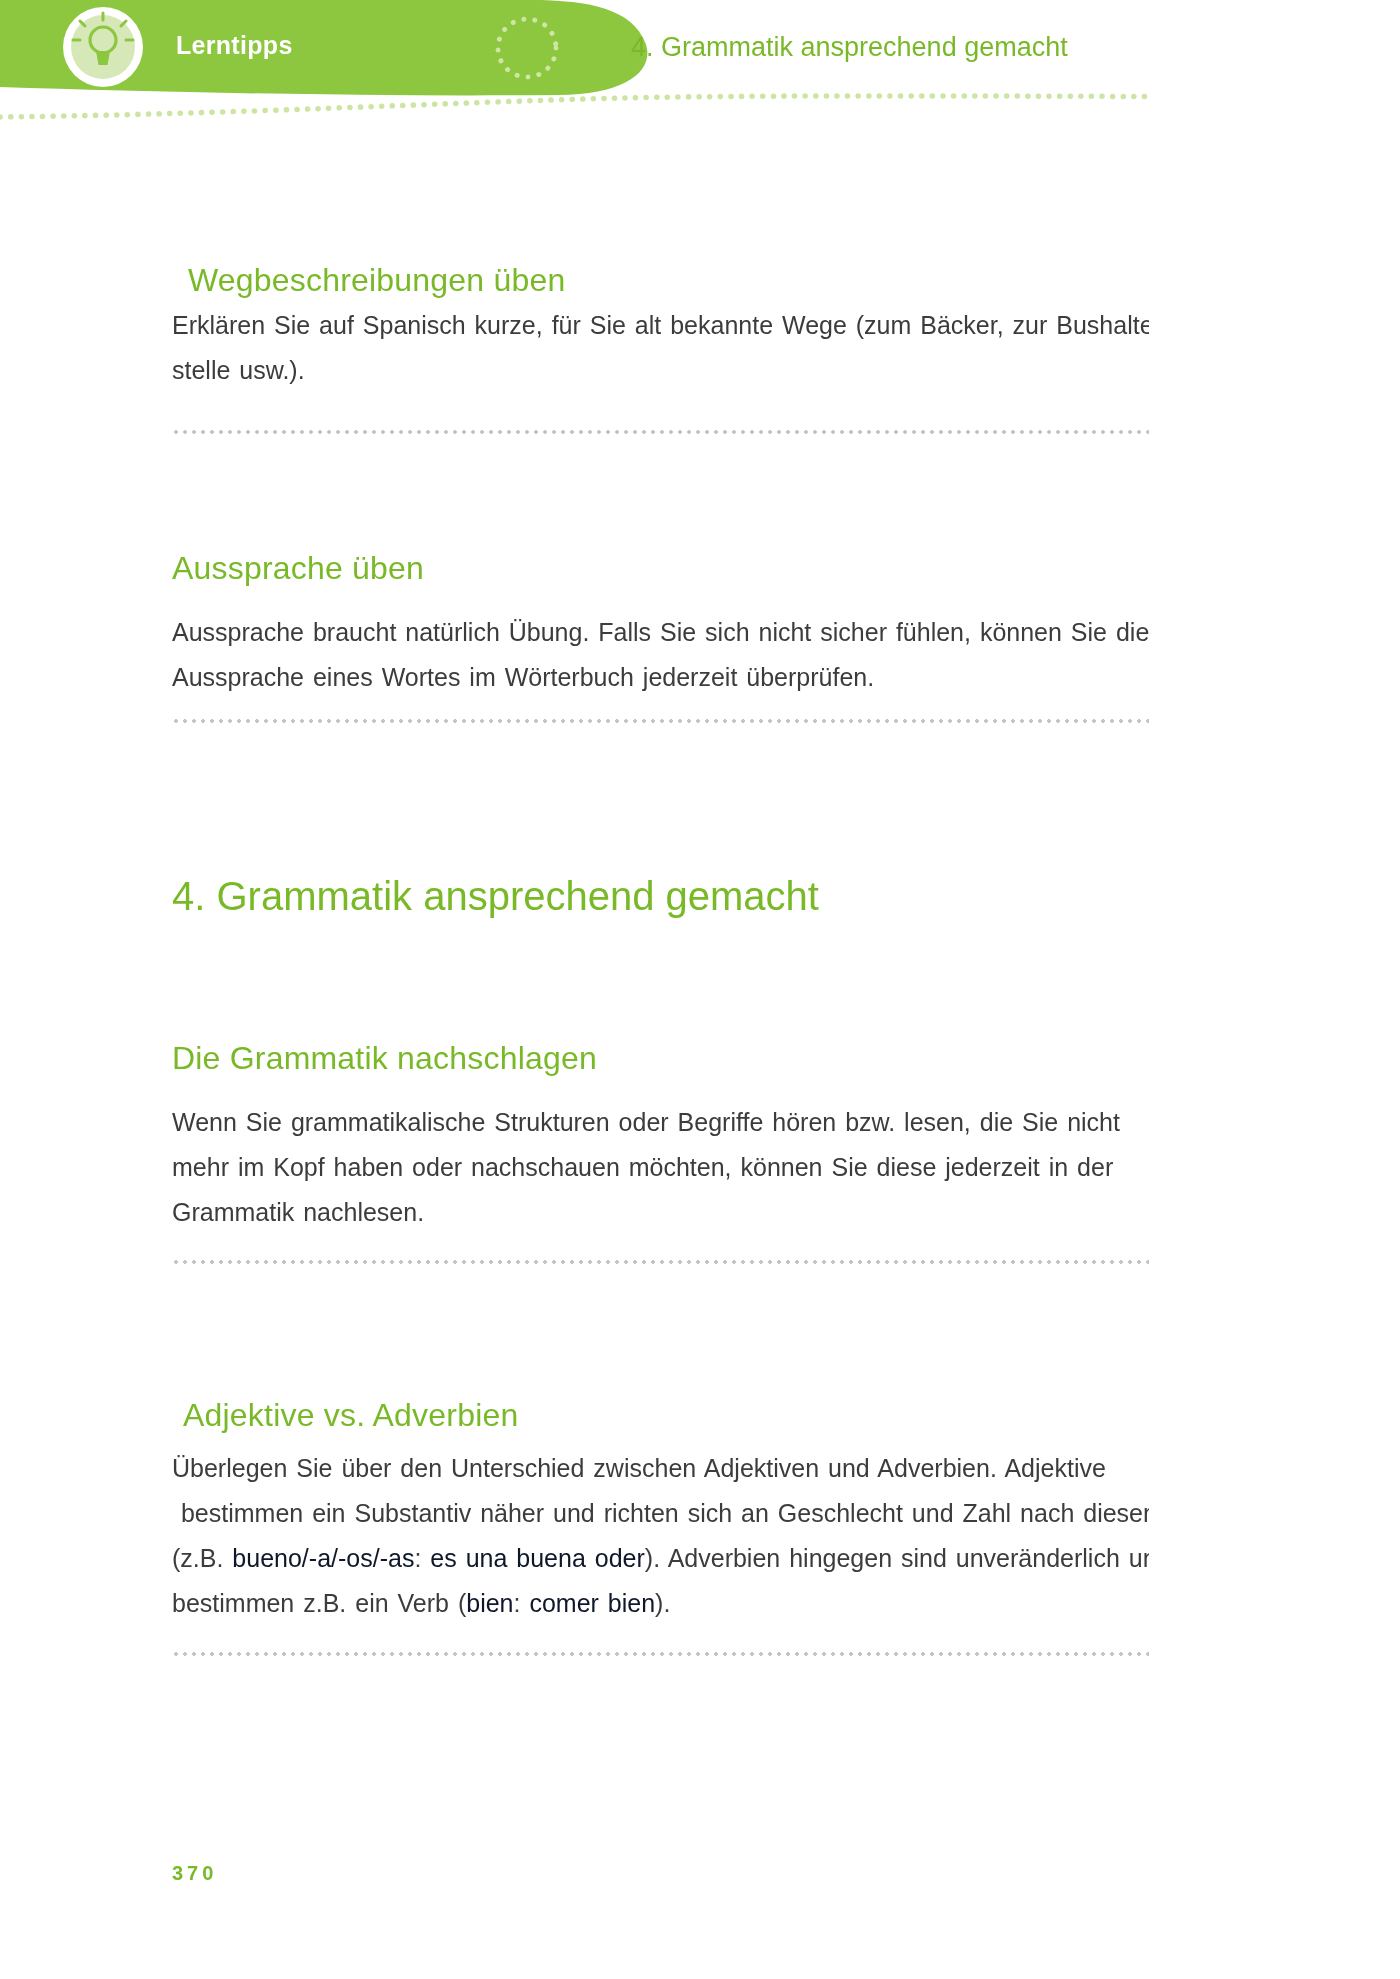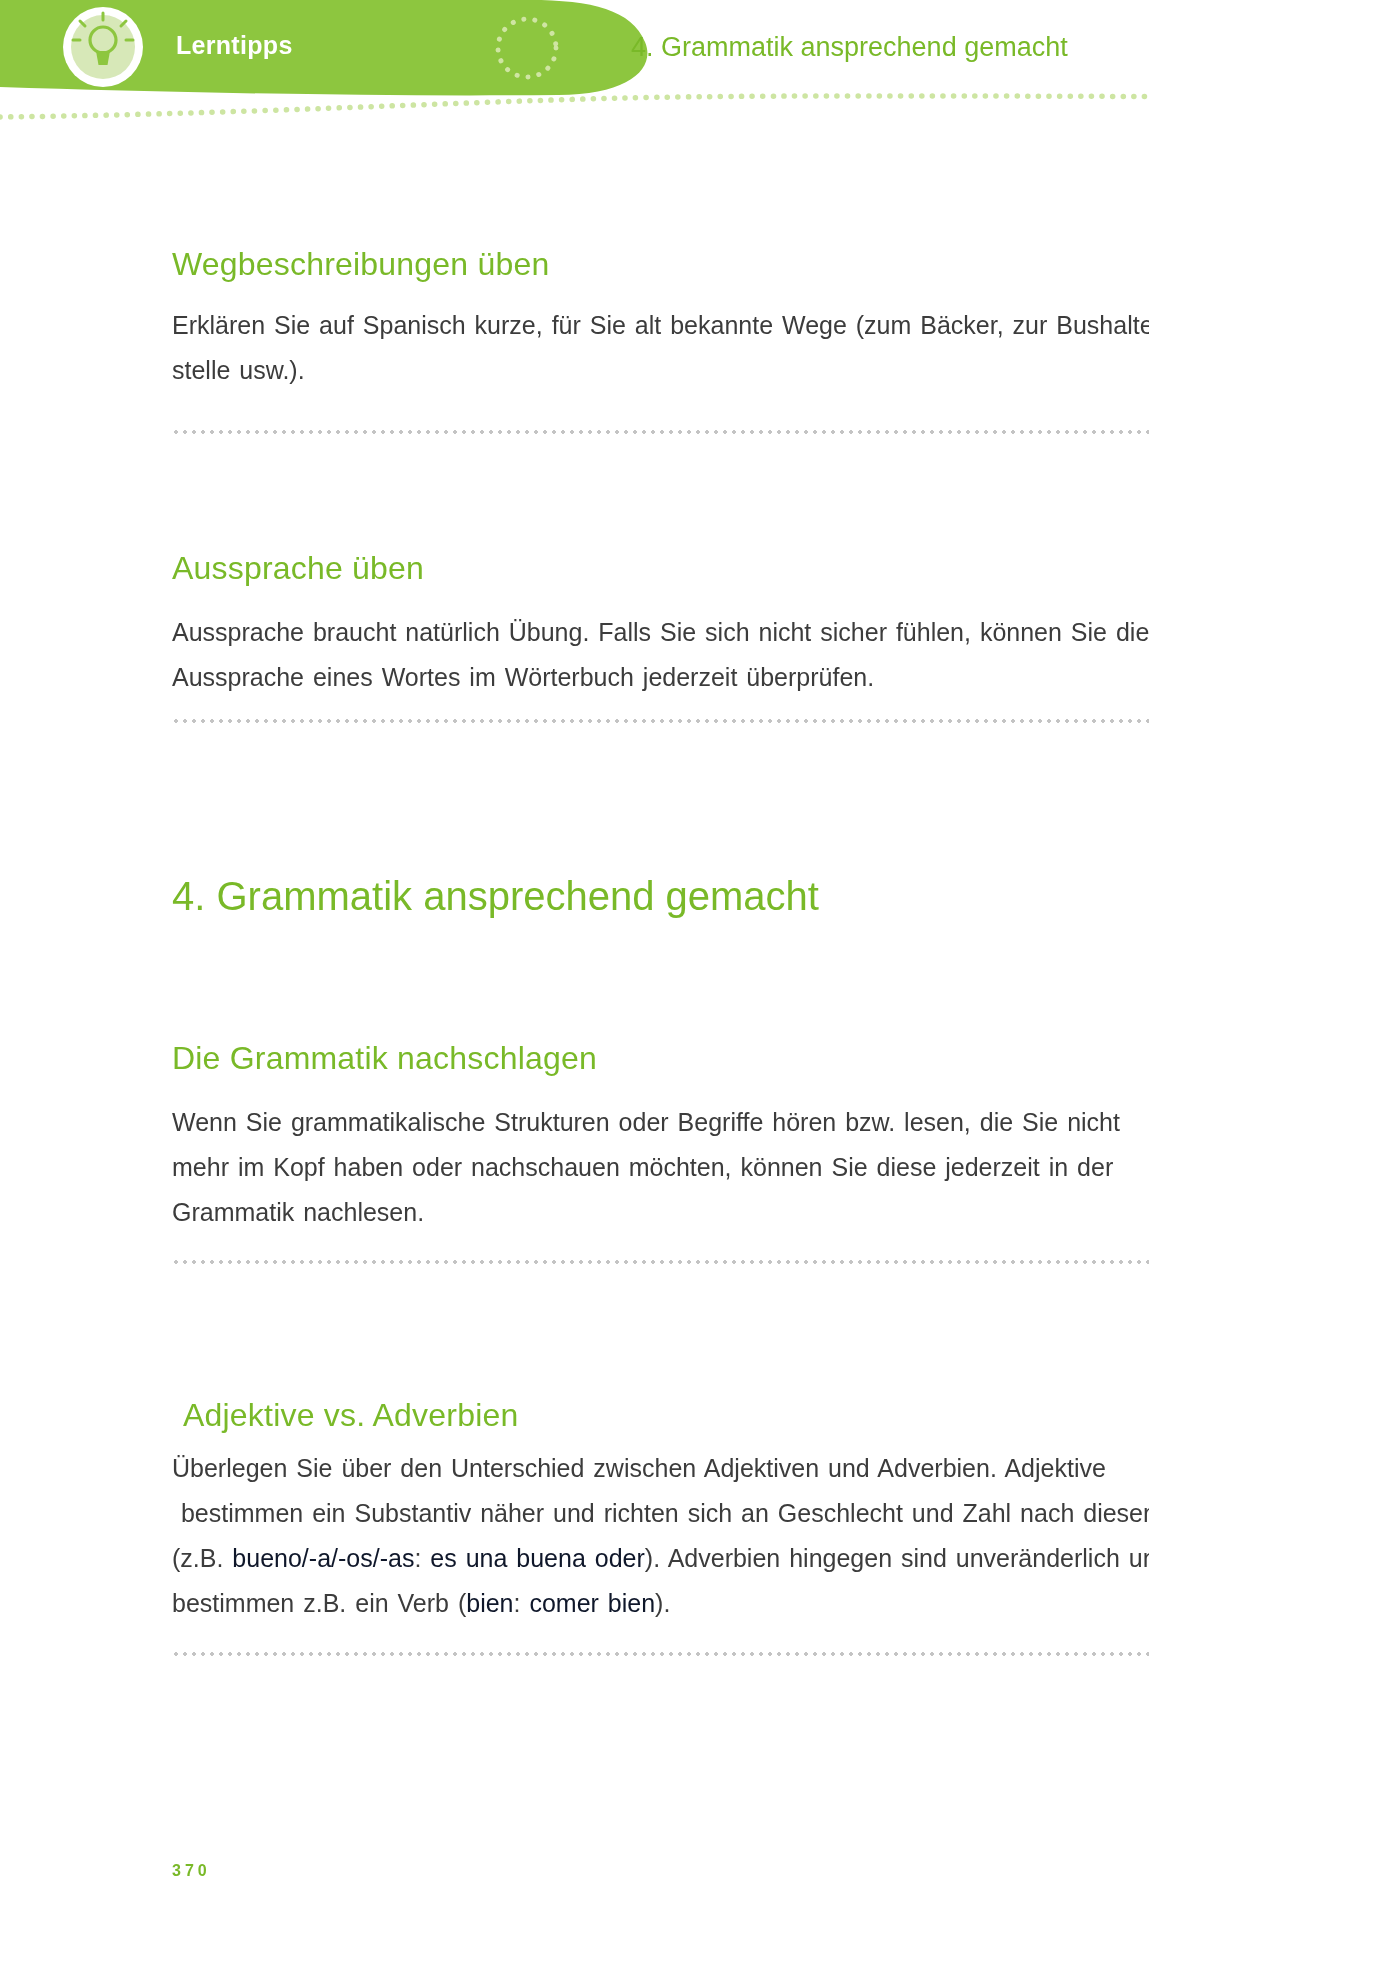--- a/index.html
+++ b/index.html
@@ -74,21 +74,21 @@
     width: 1100px;
     height: 4px;
     background-image: radial-gradient(circle 1.6px at 4px 2px, #c4c4c4 99%, rgba(0,0,0,0) 100%);
     background-size: 9px 4px;
     background-repeat: repeat-x;
   }
   .page-number {
     position: absolute;
     left: 172px;
     top: 1862px;
-    font-size: 16px;
+    font-size: 20px;
     font-weight: bold;
     letter-spacing: 4px;
     color: #79b928;
   }
 </style>
 </head>
 <body>
 
 <div id="page">
 
@@ -115,21 +115,21 @@
         <line x1="73" y1="40" x2="80" y2="40"></line>
         <line x1="126" y1="40" x2="133" y2="40"></line>
       </g>
     </g>
   </svg>
 
   <div class="badge-label">Lerntipps</div>
 
   <div class="chapter-title-header">4. Grammatik ansprechend gemacht</div>
 
-  <h2 class="section-heading" style="top:246px; margin:0;">Wegbeschreibungen üben</h2>
+  <h2 class="section-heading" style="top:246px; margin:16px;">Wegbeschreibungen üben</h2>
 
   <div class="body-text" style="top:303px;">Erklären Sie auf Spanisch kurze, für Sie alt bekannte Wege (zum Bäcker, zur Bushalte-
 stelle usw.).</div>
 
   <div class="dotted-divider" style="top:430px;"></div>
 
   <h2 class="section-heading" style="top:550px; margin:0;">Aussprache üben</h2>
 
   <div class="body-text" style="top:610px;">Aussprache braucht natürlich Übung. Falls Sie sich nicht sicher fühlen, können Sie die
 Aussprache eines Wortes im Wörterbuch jederzeit überprüfen.</div>

